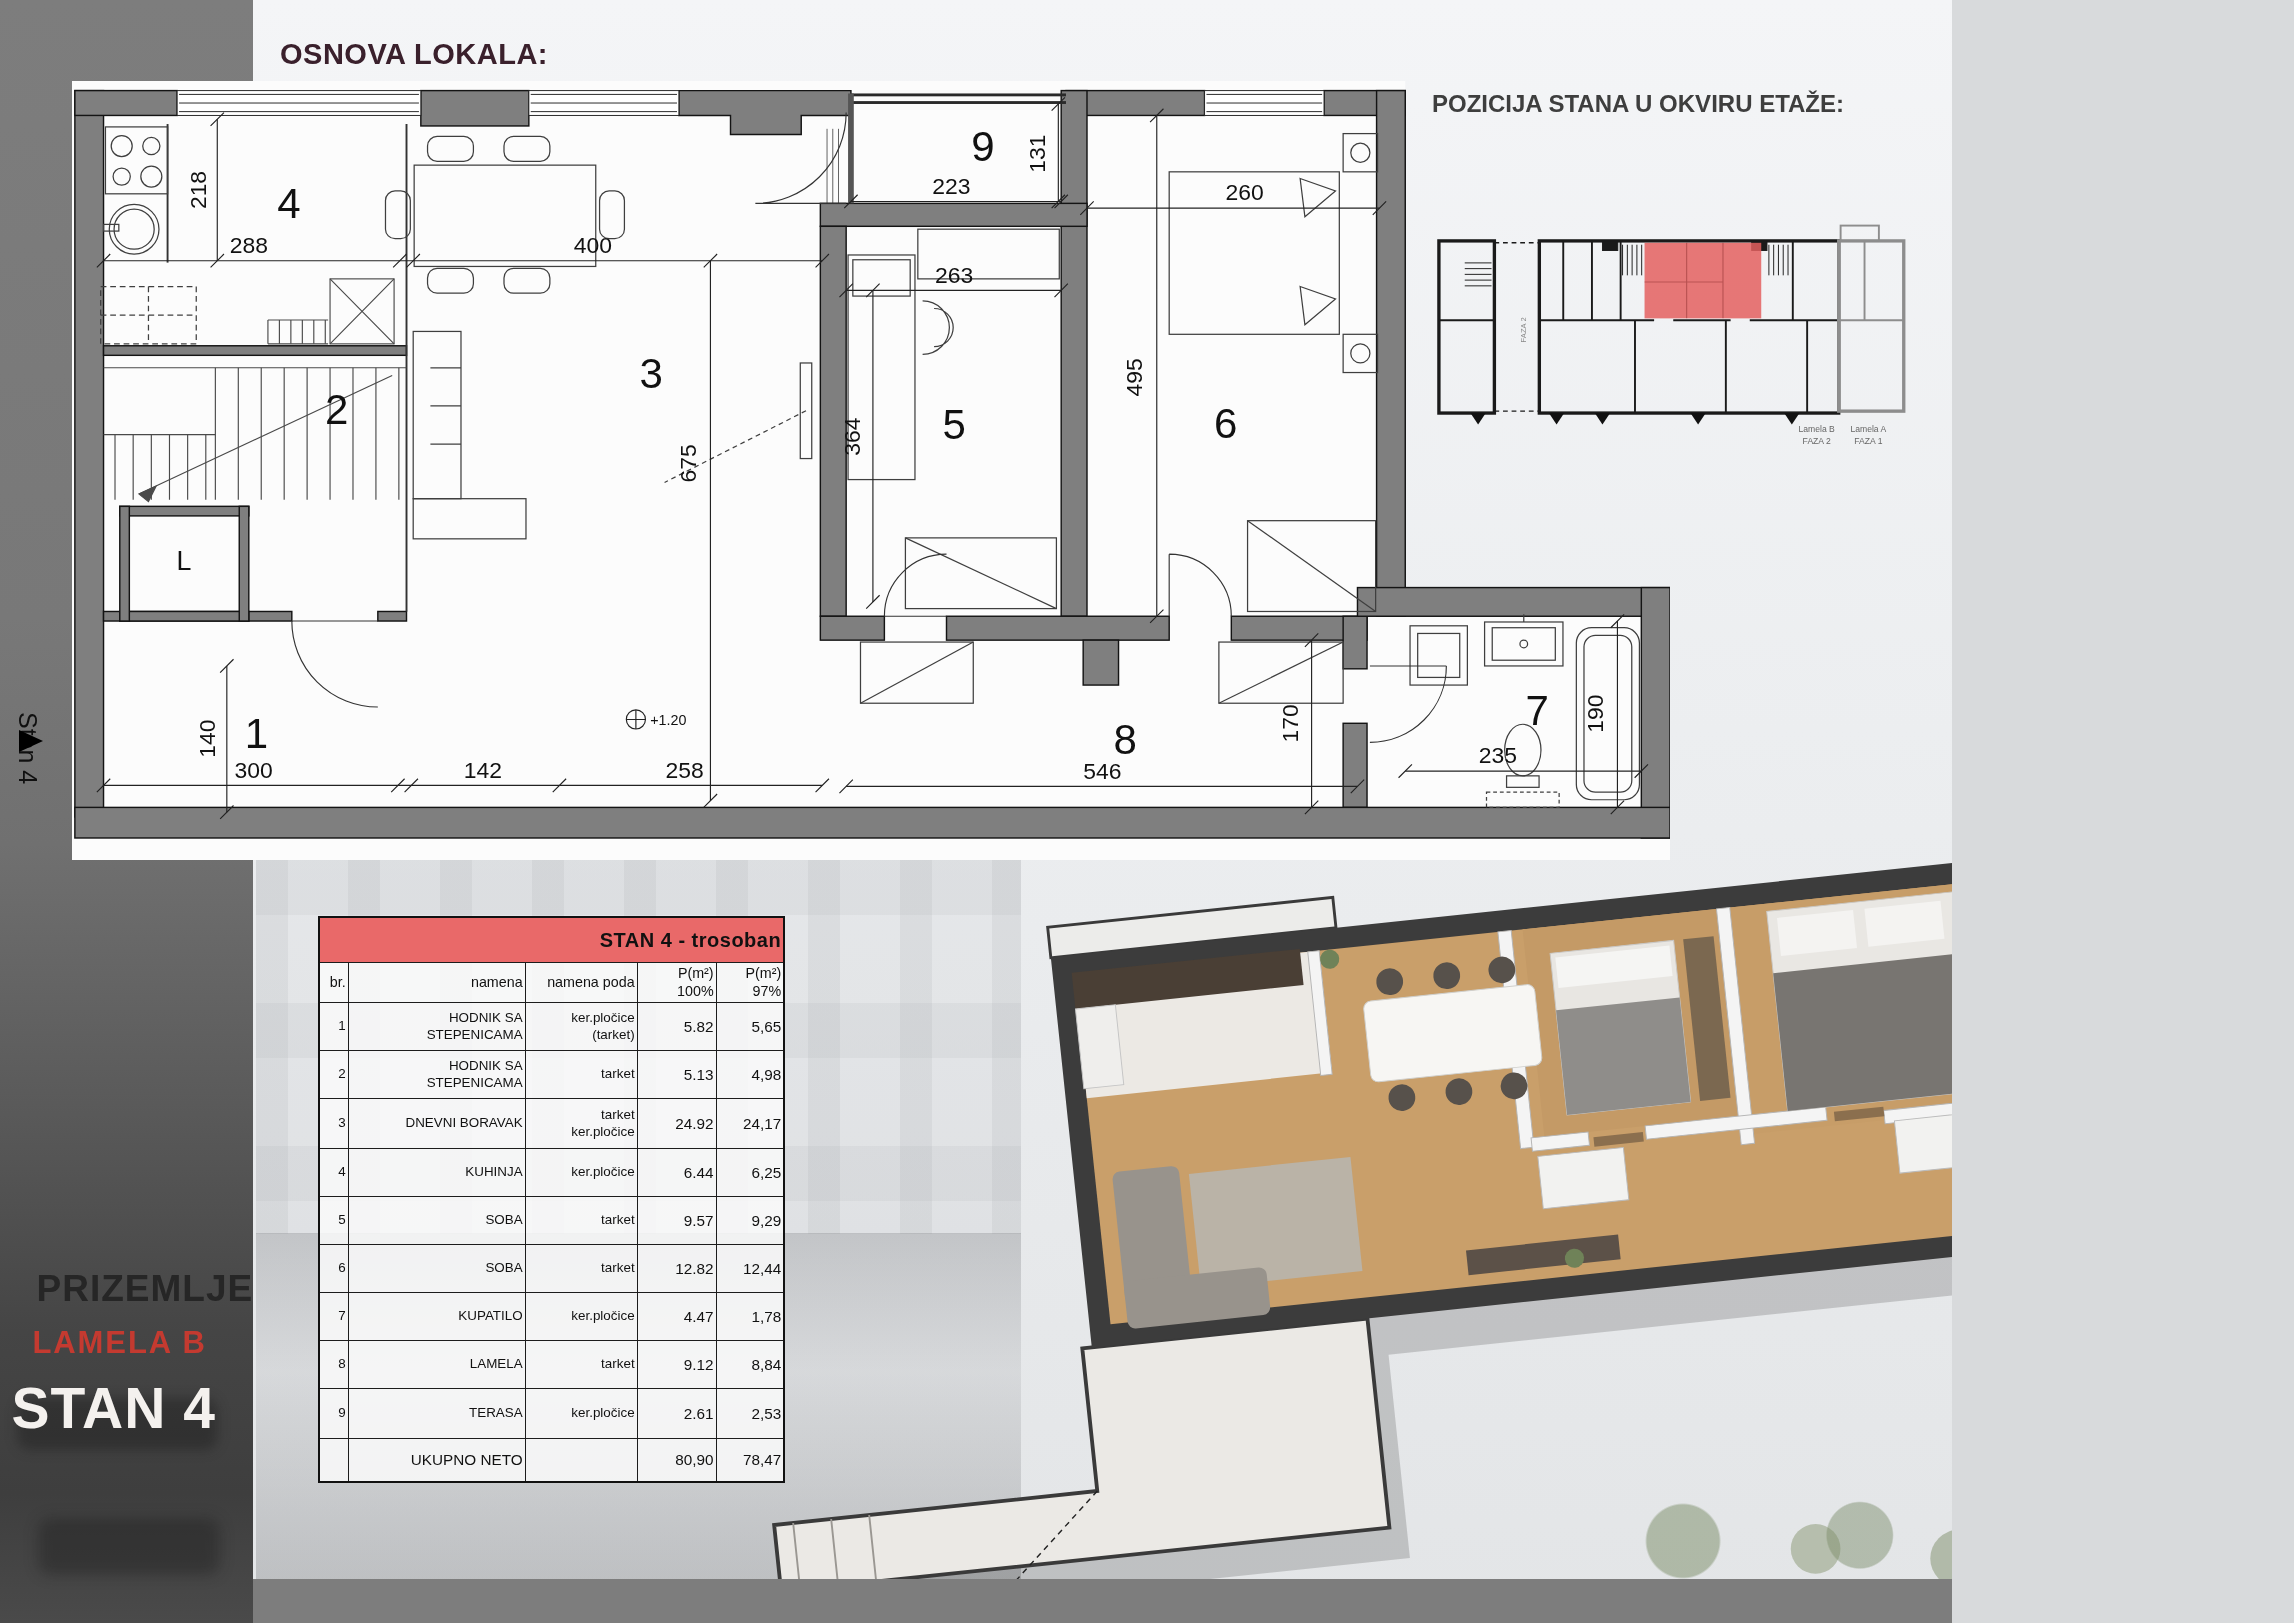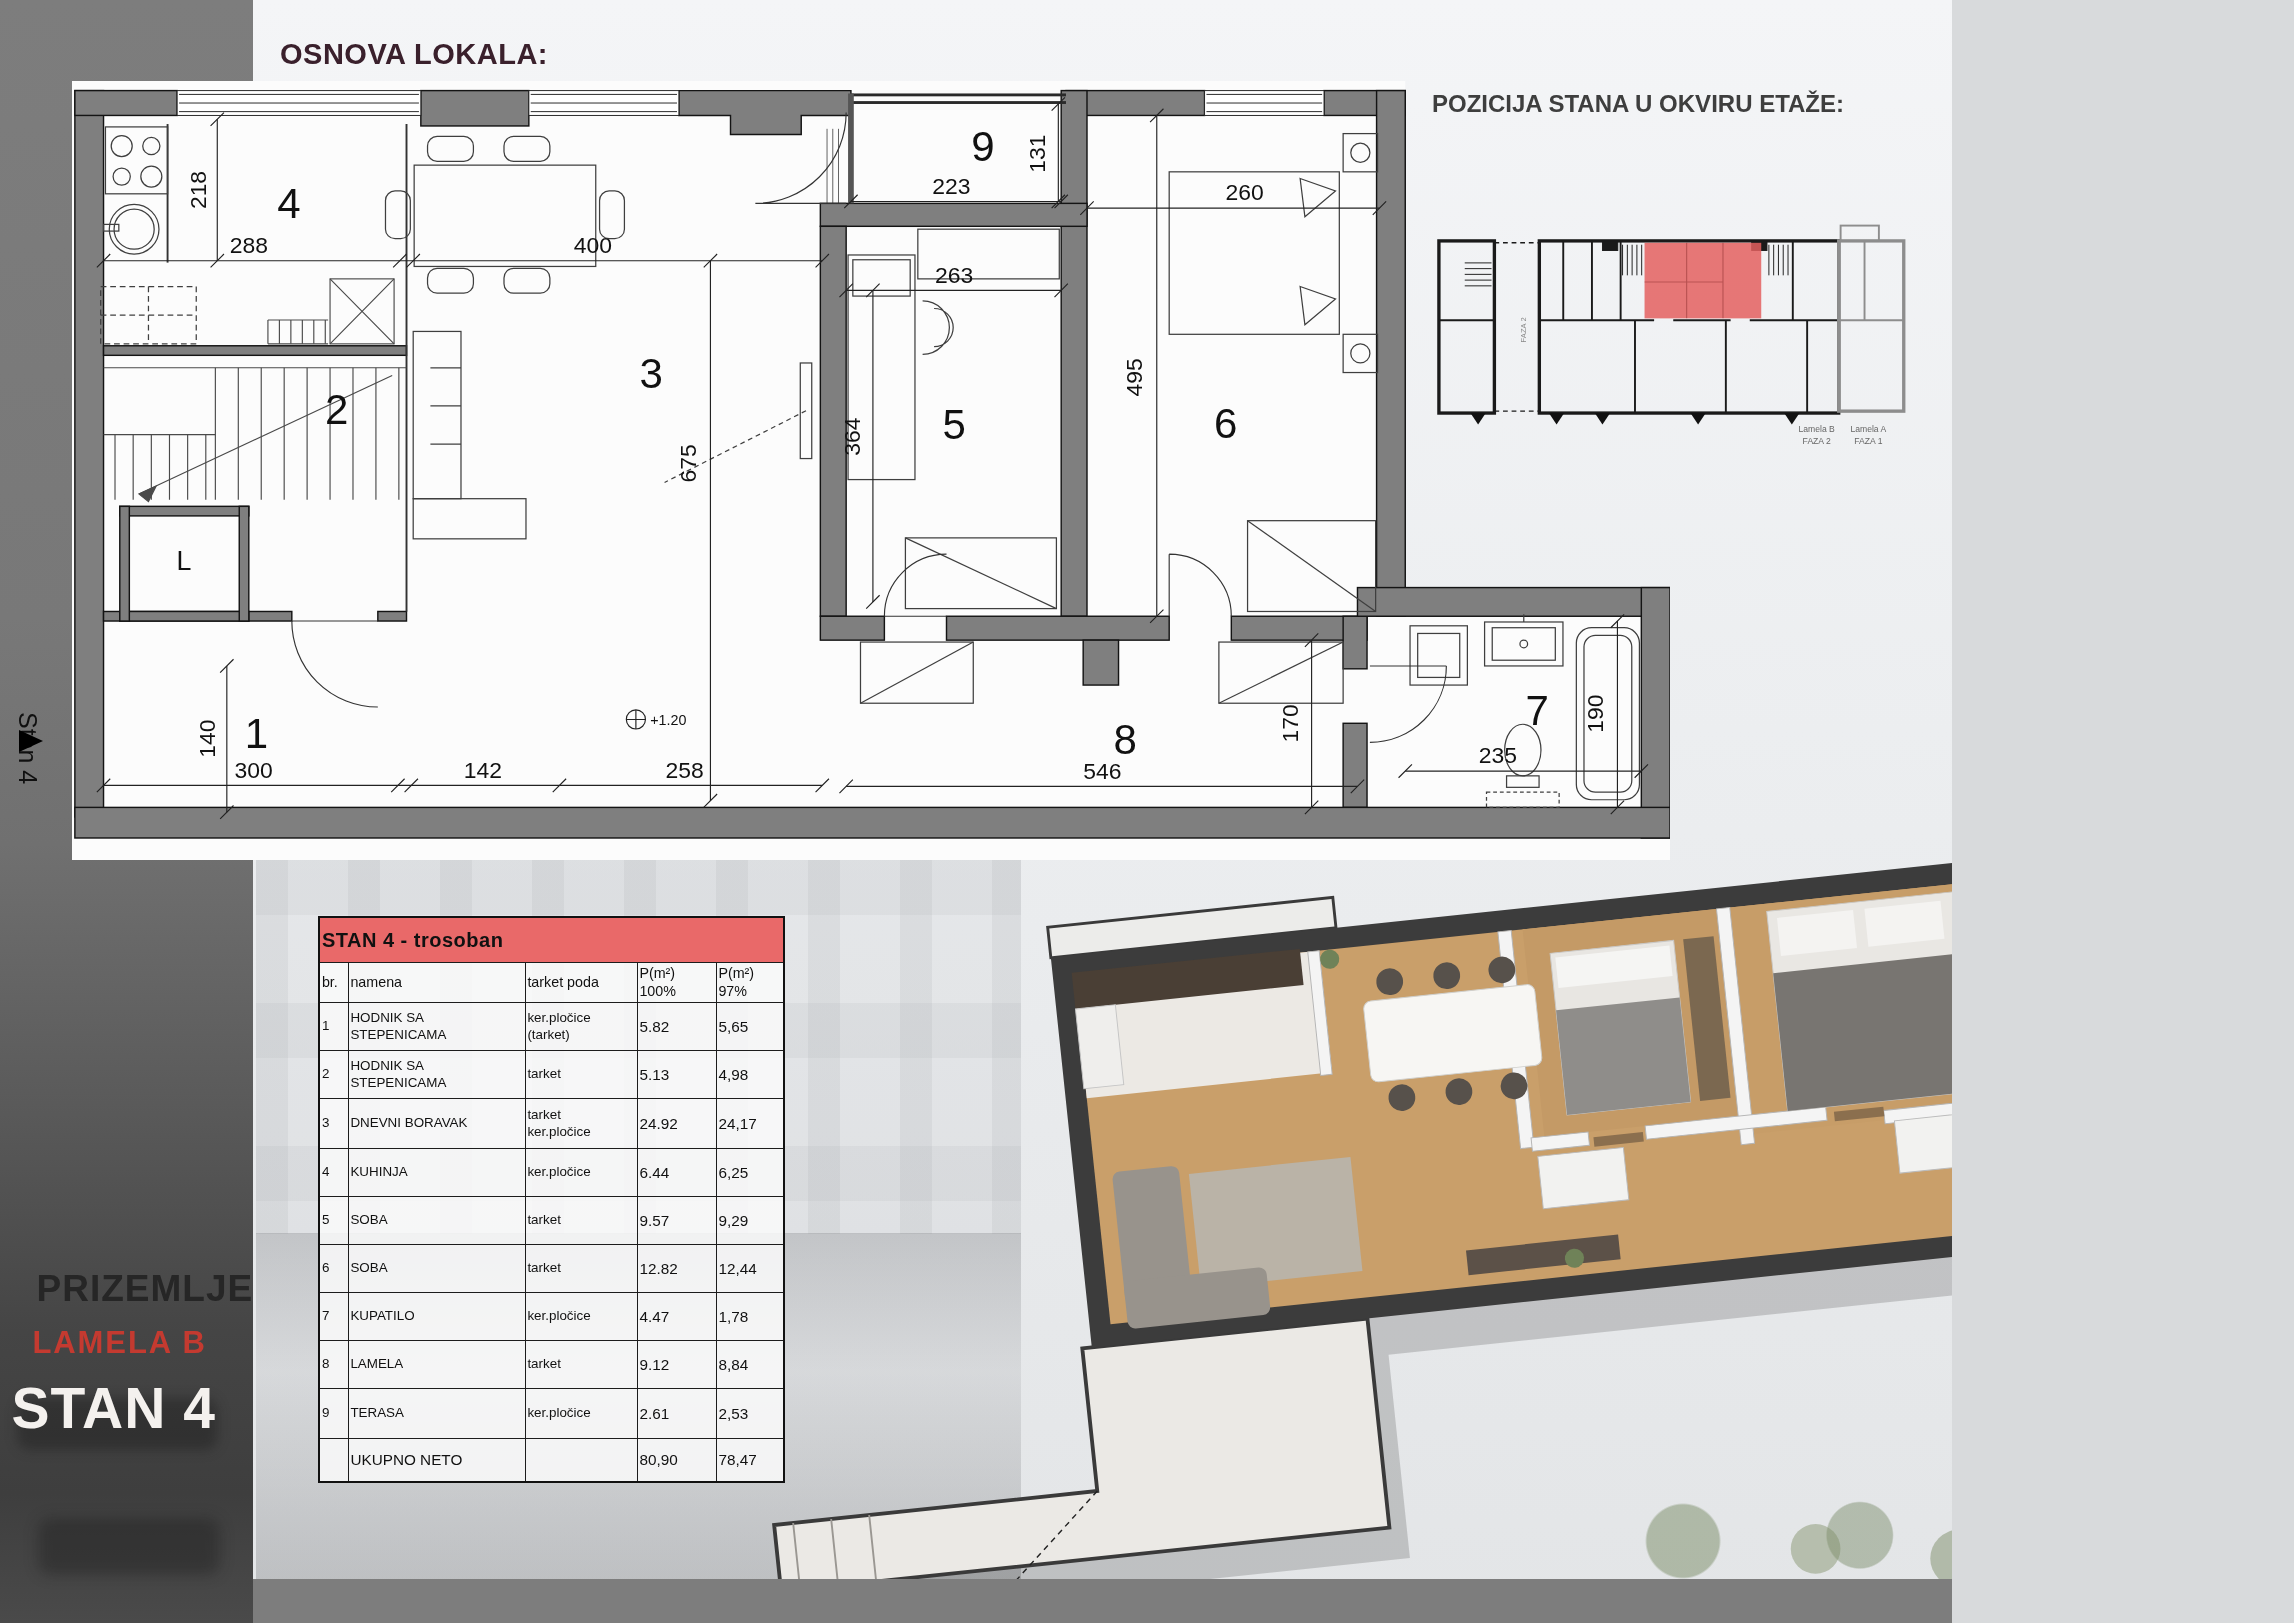--- a/index.html
+++ b/index.html
@@ -46,21 +46,21 @@
   .side-arrow{left:19px;top:730px;width:0;height:0;border-top:11.5px solid transparent;
     border-bottom:11.5px solid transparent;border-left:24px solid #000;z-index:41;}
   
   .plan-svg{left:72px;top:81px;z-index:20;}
   .etage-svg{left:1415px;top:172px;z-index:20;}
   .render3d{left:621px;top:830px;z-index:10;}
   
   .tbl{left:318px;top:916px;width:465px;border-collapse:collapse;table-layout:fixed;z-index:25;position:absolute;
     font-size:13.4px;color:#111;background:rgba(252,252,252,.0);}
   .tbl td,.tbl th{border:1.3px solid #1c1c1c;background:rgba(251,251,251,.82);
-    text-align:left;vertical-align:middle;white-space:pre-line;padding:1px 1.9px;line-height:1.25;}
+    text-align:right;vertical-align:middle;white-space:pre-line;padding:1px 1.9px;line-height:1.25;}
   .tbl .hdr{background:#e96969;font-size:20px;font-weight:bold;height:42px;letter-spacing:0.5px;}
   .tbl .colh{height:40px;font-size:14.3px;padding-left:24px;}
   .tbl tr.r{height:48px;}
   .tbl tr.r3,.tbl tr.r9{height:50px;}
   .tbl td.num{font-size:15.3px;}
   .tbl tr.tot{height:43px;padding-left:36px;}
   .tbl tr.tot td{font-size:15.3px;}
   .tbl{border:2.9px solid #111;}
   .c-br{width:29px;} .c-nam{width:177px;} .c-obr{width:112px;} .c-p1{width:79px;} .c-p2{width:68px;}
 </style>
@@ -394,21 +394,21 @@
         <col class="c-p1">
         <col class="c-p2">
     </colgroup>
     <tbody>
         <tr>
           <td class="hdr" colspan="5">STAN  4 - trosoban</td>
         </tr>
     <tr class="colh">
       <td>br.</td>
       <td>namena</td>
-      <td>tarket poda</td>
+      <td>namena poda</td>
       <td>P(m²)
 100%</td>
       <td>P(m²)
 97%</td>
     </tr>
     <tr class="r">
       <td>1</td>
       <td>HODNIK SA
 STEPENICAMA</td>
       <td>ker.pločice

